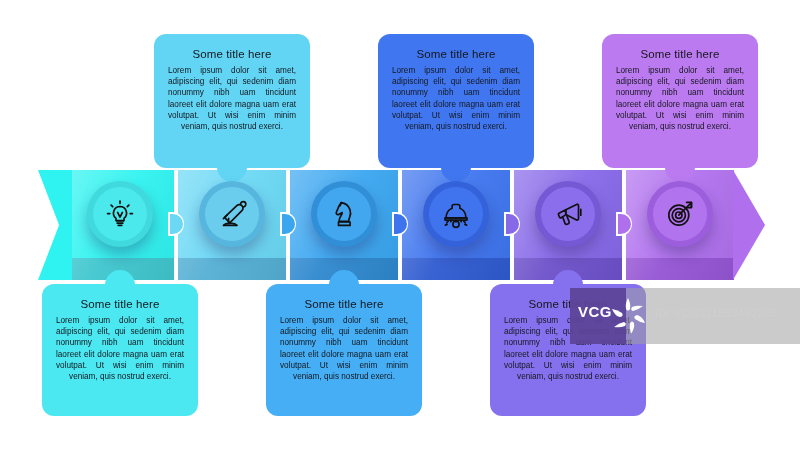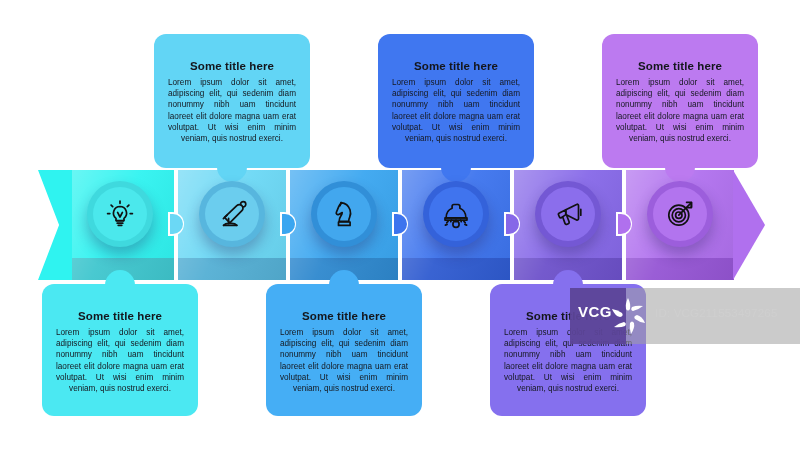--- a/index.html
+++ b/index.html
@@ -23,22 +23,22 @@
   }
   #brand .dots { display: flex; gap: 7px; margin-top: 7px; padding-left: 2px; }
   #brand .dots i { width: 7px; height: 7px; border-radius: 50%; display: block; }
 
   
   .card {
     position: absolute; border-radius: 12px;
     padding: 14px 14px 10px 14px; text-align: center;
   }
   .card .title {
-    font-size: 11.5px; font-weight: bold; color: #14161c;
-    margin-bottom: 5px; letter-spacing: .1px; margin-top: 12px;
+    font-size: 11.5px; font-weight: normal; color: #14161c;
+    margin-bottom: 5px; letter-spacing: .1px;
   }
   .card .body {
     font-size: 8.2px; line-height: 11.2px; color: #15181f;
     text-align: justify; text-align-last: center; hyphens: none;
   }
   
   .nub {
     position: absolute; left: 50%; transform: translateX(-50%);
     width: 30px; height: 17px; background: inherit;
   }

